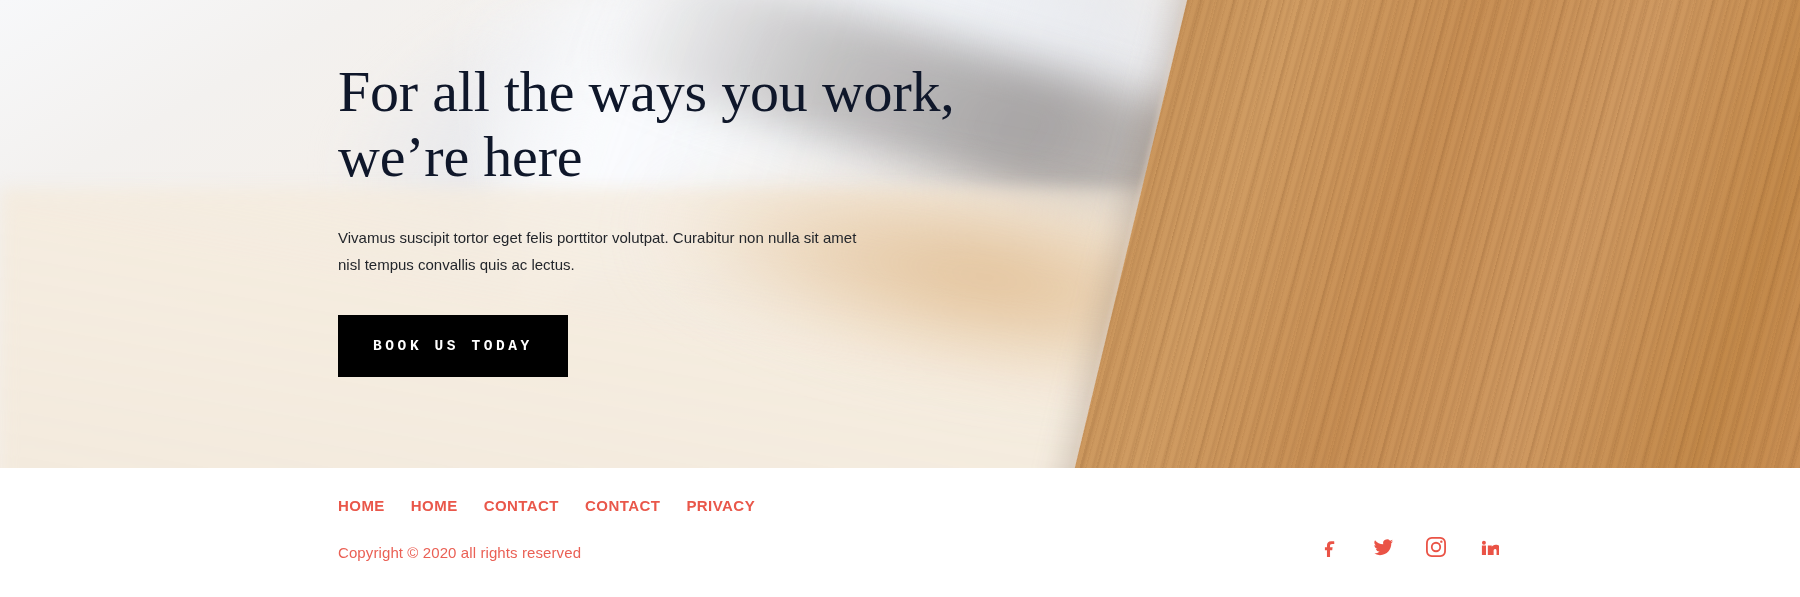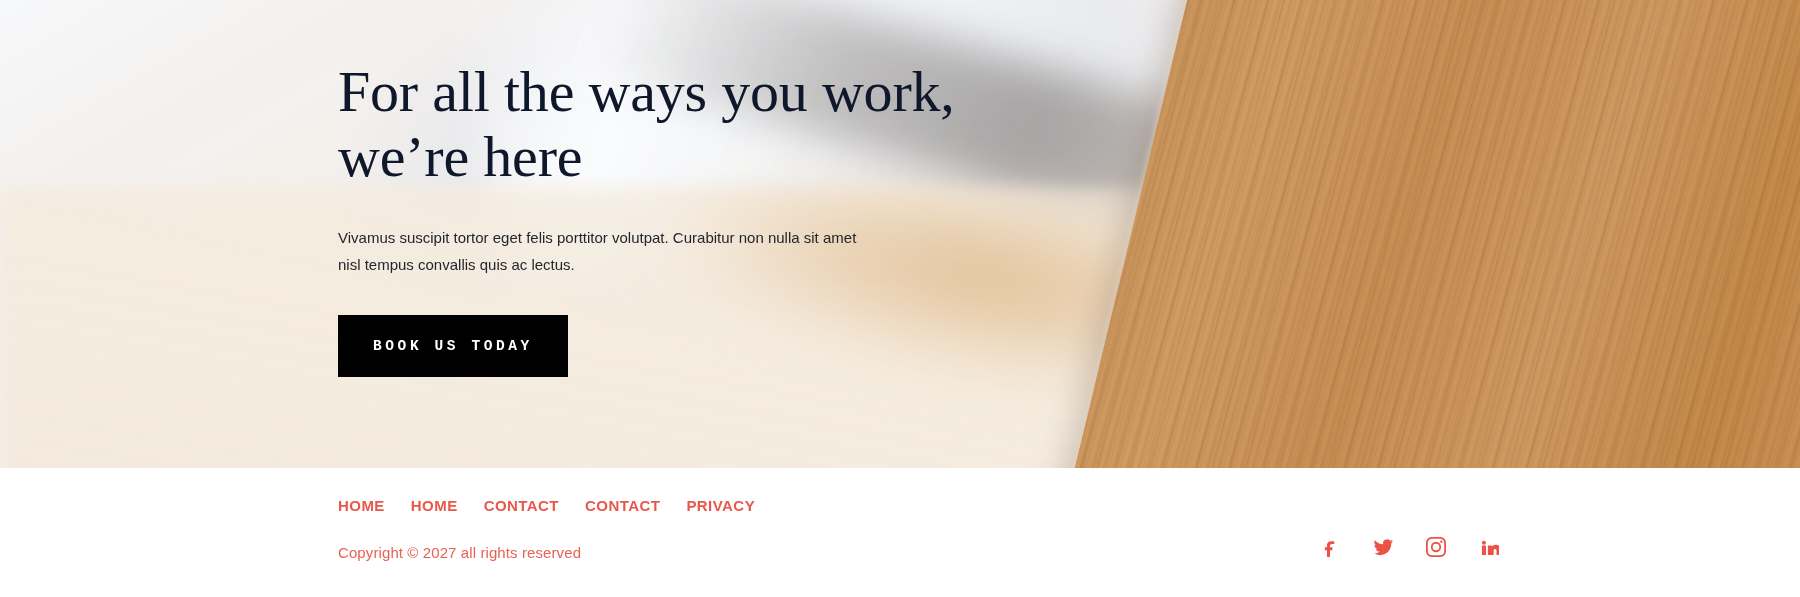--- a/index.html
+++ b/index.html
@@ -314,21 +314,21 @@
     <div class="footer-inner">
 
       <nav class="footer-nav">
         <a>HOME</a>
         <a>HOME</a>
         <a>CONTACT</a>
         <a>CONTACT</a>
         <a>PRIVACY</a>
       </nav>
 
-      <div class="footer-copy">Copyright © 2027 all rights reserved</div>
+      <div class="footer-copy">Copyright © 2020 all rights reserved</div>
 
       <div class="footer-social">
 
         <a title="Facebook">
           <span>
             <svg width="20" height="20" viewBox="0 0 24 24" aria-hidden="true">
               <path d="M14.6 8.4h2.5V5.3c-.43-.06-1.92-.19-3.65-.19-3.62 0-5.1 2.27-5.1 5.17v2.03H5.9v3.47h2.45V24h3.7v-8.22h2.61l.46-3.47h-3.07v-1.69c0-1.3.36-2.22 2.55-2.22z"></path>
             </svg>
           </span>
         </a>

